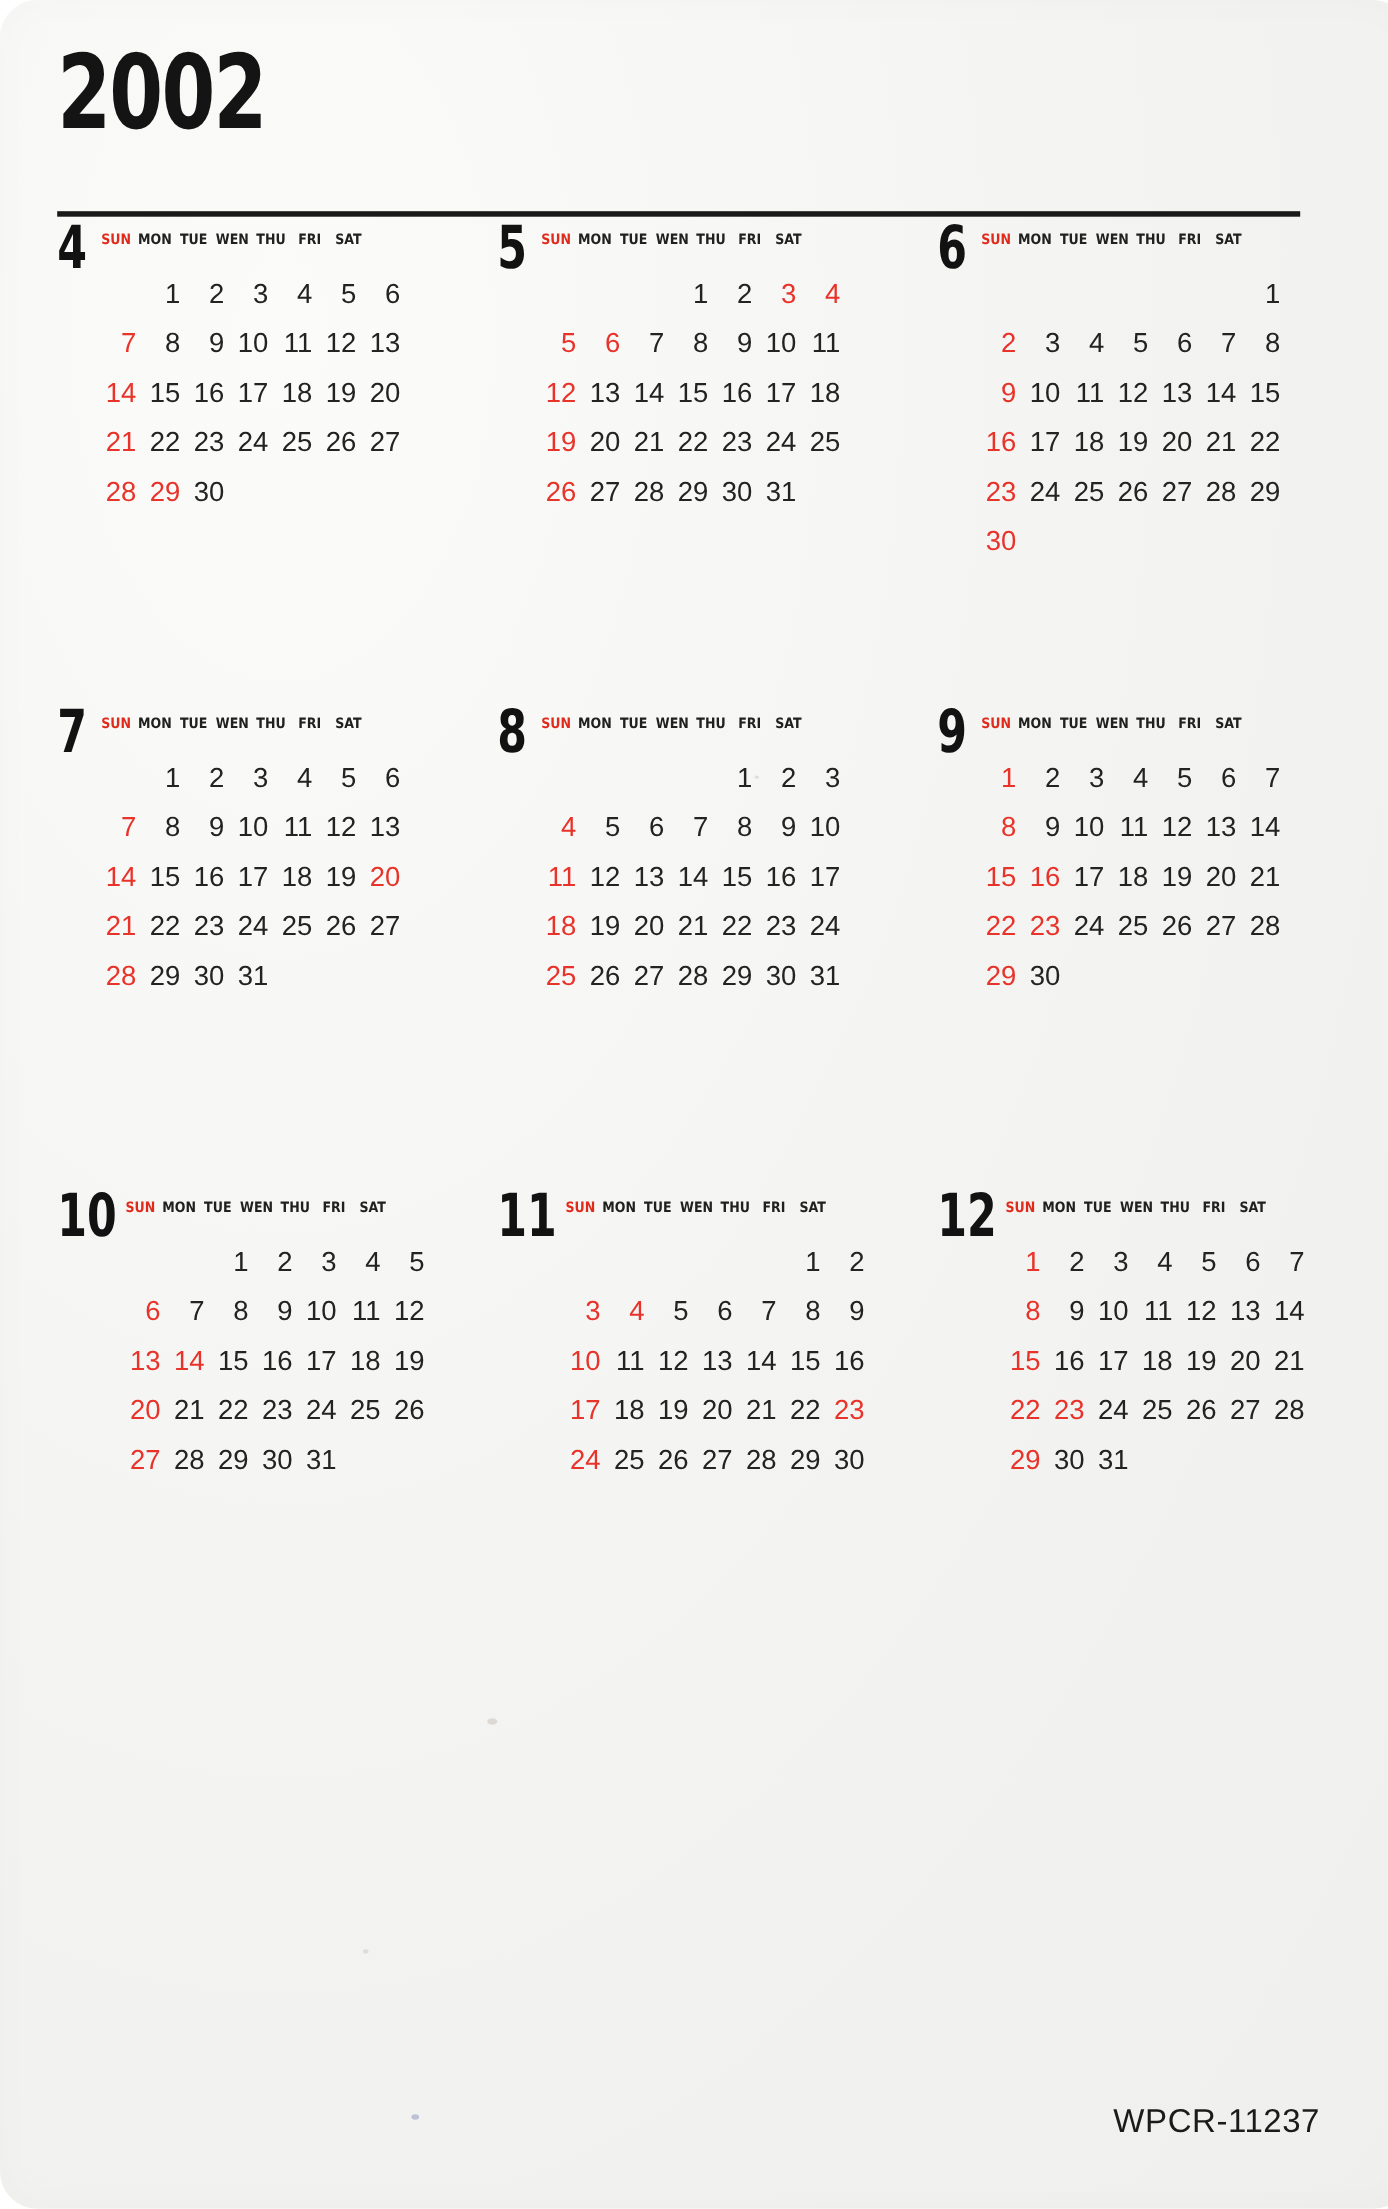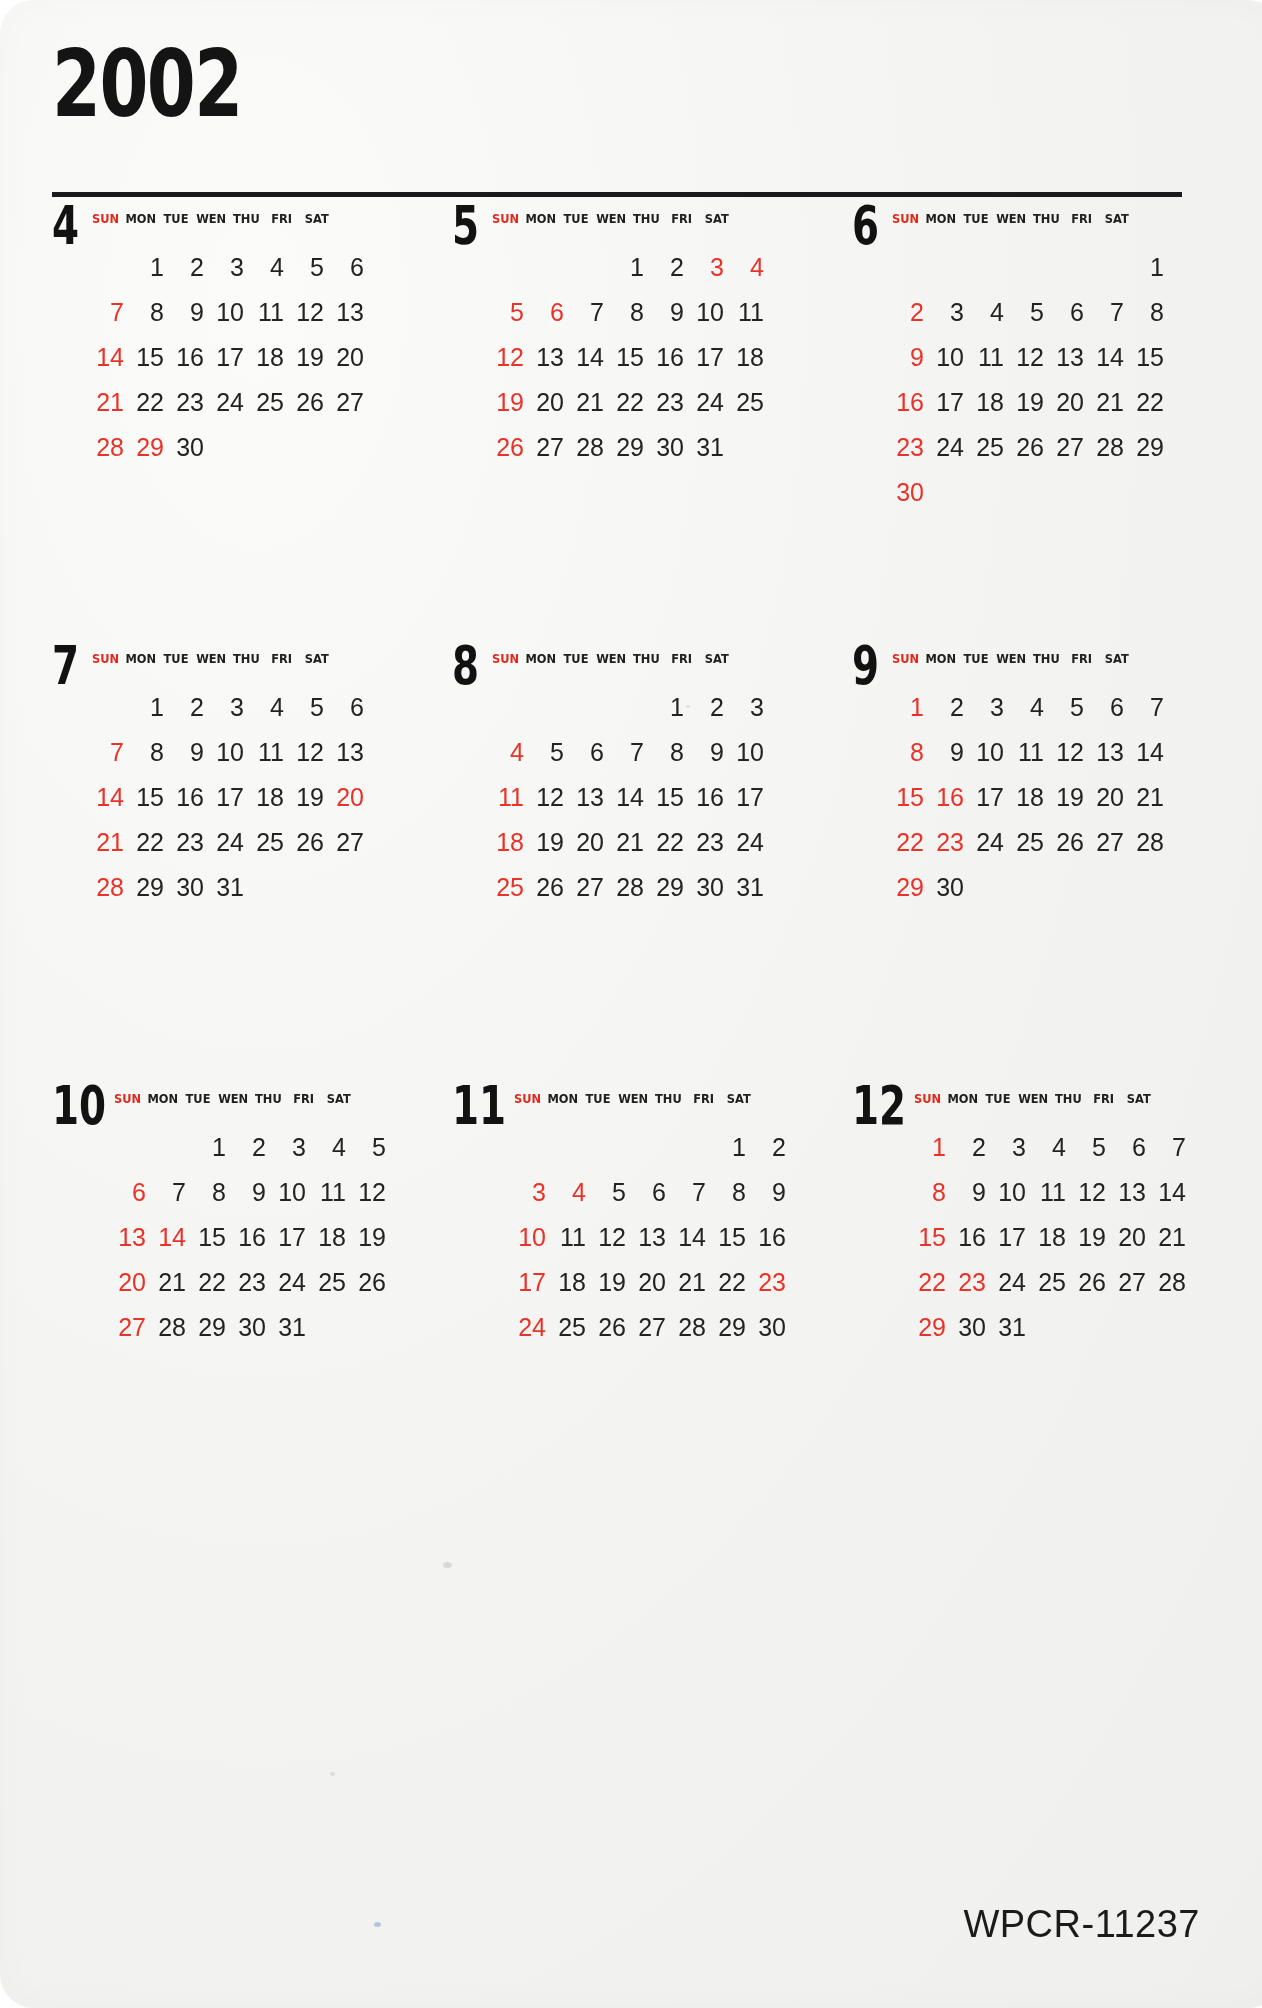--- a/index.html
+++ b/index.html
@@ -112,21 +112,21 @@
     line-height: 45px;
     white-space: nowrap;
   }
   .grid div.red { color: #e8332a; }
   .grid div.empty { color: transparent; }
   #code {
     position: absolute;
     right: 62px;
     bottom: 62px;
     font-family: "Liberation Sans", sans-serif;
-    font-size: 38px;
+    font-size: 30px;
     color: #1b1b1b;
     letter-spacing: 0.5px;
   }
 </style>
 </head>
 <body>
 
 <div id="card">
   <div id="inner">
 

